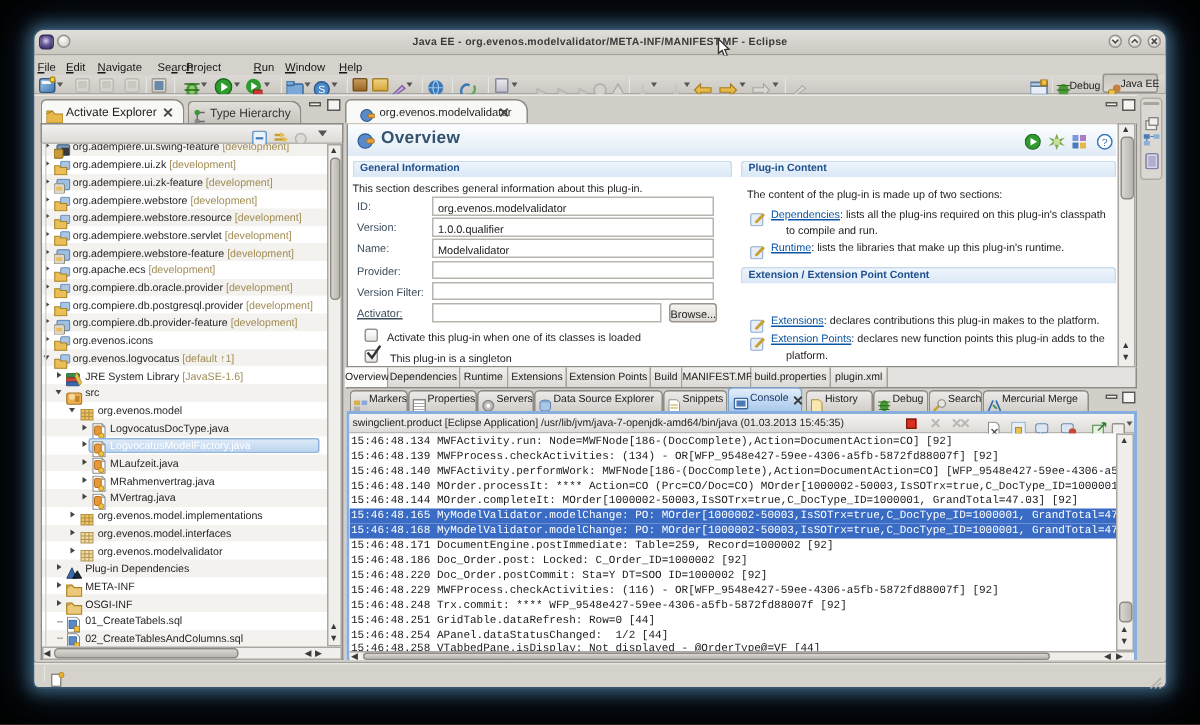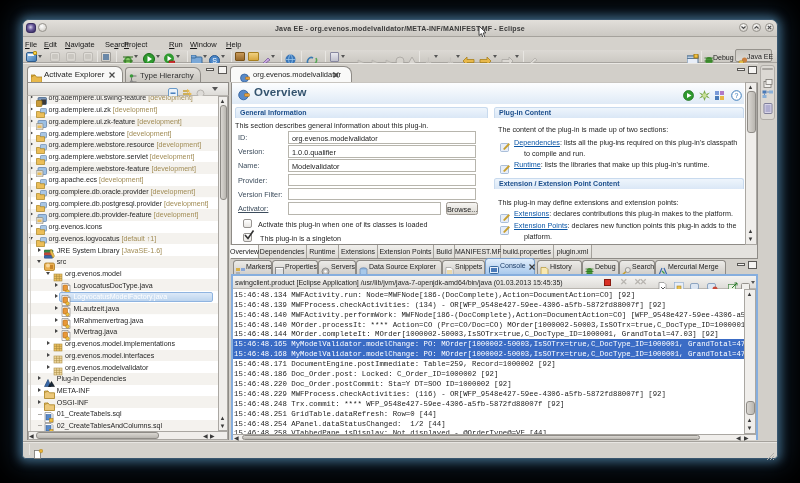--- a/index.html
+++ b/index.html
@@ -518,21 +518,20 @@
       </svg></div>
 <div class="ab ftext" style="left:514px;top:137.5px;"><span class="flink">Dependencies</span>: lists all the plug-ins required on this plug-in's classpath</div>
 <div class="ab ftext" style="left:524px;top:148.5px;">to compile and run.</div>
 <div class="ab" style="left:500px;top:159.5px;"><svg width="10" height="10">
         <rect x="0.5" y="1.5" width="8" height="8" rx="1" fill="#e8eef8" stroke="#8aa8cc" stroke-width="0.7"></rect>
         <path d="M3 7 L8.5 1 L10 2.5 L4.5 8 Z" fill="#c8a030"></path>
       </svg></div>
 <div class="ab ftext" style="left:514px;top:159.5px;"><span class="flink">Runtime</span>: lists the libraries that make up this plug-in's runtime.</div>
 <div class="ab" style="left:494px;top:177.5px;width:250px;height:11px;background:linear-gradient(#eef5fc,#dae7f6);border:1px solid #c8daee;border-bottom:none;border-radius:2.5px 2.5px 0 0;"></div>
 <div class="ab sechd" style="left:499px;top:179.5px;">Extension / Extension Point Content</div>
-<div class="ab ftext" style="left:498px;top:198px;">This plug-in may define extensions and extension points:</div>
 <div class="ab" style="left:500px;top:209px;"><svg width="10" height="10">
         <rect x="0.5" y="1.5" width="8" height="8" rx="1" fill="#e8eef8" stroke="#8aa8cc" stroke-width="0.7"></rect>
         <path d="M3 7 L8.5 1 L10 2.5 L4.5 8 Z" fill="#c8a030"></path>
       </svg></div>
 <div class="ab ftext" style="left:514px;top:209px;"><span class="flink">Extensions</span>: declares contributions this plug-in makes to the platform.</div>
 <div class="ab" style="left:500px;top:220.5px;"><svg width="10" height="10">
         <rect x="0.5" y="1.5" width="8" height="8" rx="1" fill="#e8eef8" stroke="#8aa8cc" stroke-width="0.7"></rect>
         <path d="M3 7 L8.5 1 L10 2.5 L4.5 8 Z" fill="#c8a030"></path>
       </svg></div>
 <div class="ab ftext" style="left:514px;top:220.5px;"><span class="flink">Extension Points</span>: declares new function points this plug-in adds to the</div>

